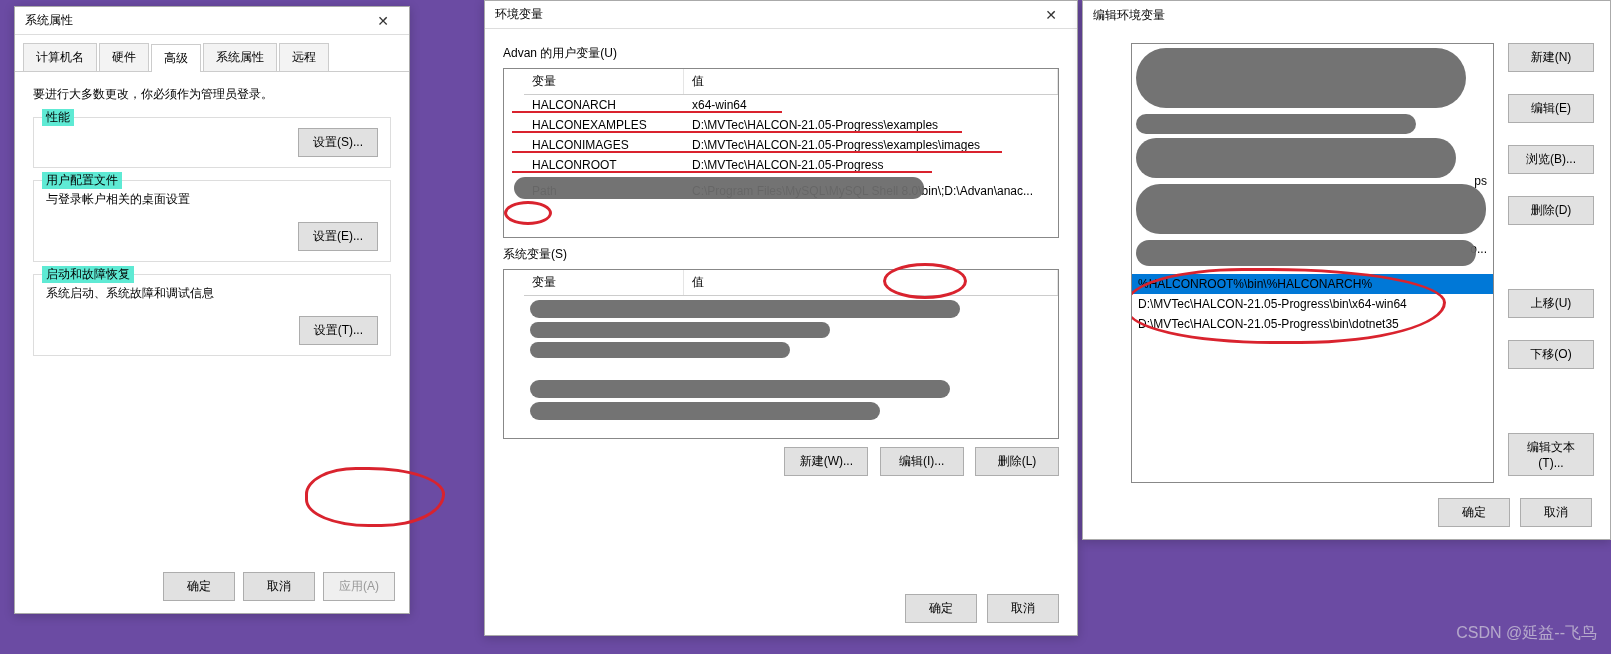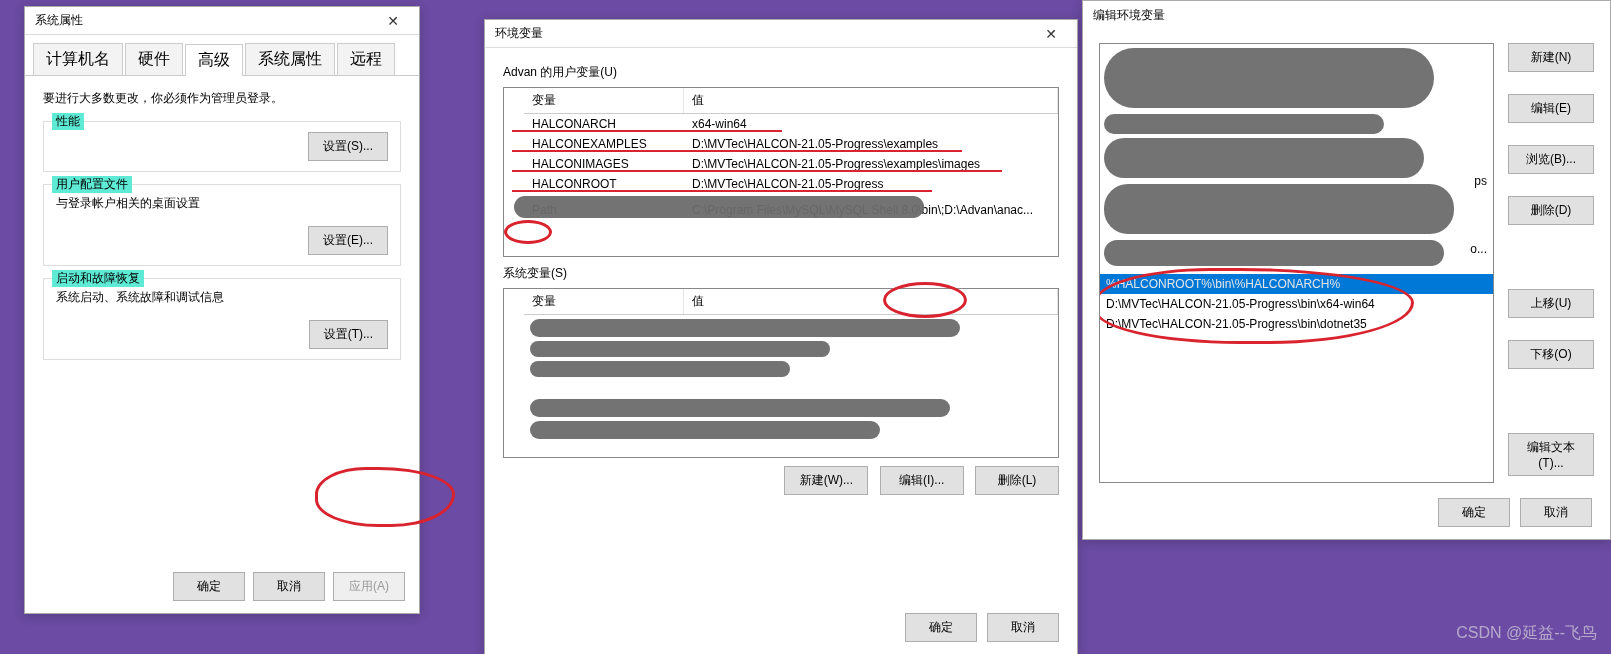--- a/index.html
+++ b/index.html
@@ -25,34 +25,34 @@
   padding: 0 6px 0 10px;
   border-bottom: 1px solid #ddd;
   background: #fff;
 }
 .titlebar .title { flex: 1; font-size: 12px; }
 .titlebar .close {
   width: 40px; height: 20px; text-align: center; cursor: pointer;
   color: #333; font-size: 14px; line-height: 20px;
 }
 
-.d1 { left: 24px; top: 6px; width: 396px; height: 608px; }
+.d1 { left: 14px; top: 6px; width: 396px; height: 608px; }
 .tabs {
   display: flex;
   border-bottom: 1px solid #ccc;
   padding: 8px 8px 0 8px;
   gap: 2px;
 }
 .tab {
   padding: 5px 12px;
   border: 1px solid #ccc;
   border-bottom: none;
   background: #f3f3f3;
   cursor: pointer;
-  font-size: 16px;
+  font-size: 12px;
 }
 .tab.active { background: #fff; position: relative; top: 1px; }
 .d1-body { padding: 14px 18px; }
 .d1-body .intro { margin-bottom: 14px; }
 .group {
   border: 1px solid #ddd;
   margin-bottom: 12px;
   padding: 10px 12px 10px 12px;
   position: relative;
 }
@@ -73,21 +73,21 @@
   text-align: center;
 }
 .d1-envrow { text-align: right; margin: 30px 8px 0 0; }
 .d1-footer {
   position: absolute; bottom: 12px; right: 14px;
   display: flex; gap: 8px;
 }
 .btn.disabled { color: #999; background: #efefef; cursor: default; }
 
 
-.d2 { left: 484px; top: 0; width: 594px; height: 636px; margin-top: 19px; }
+.d2 { left: 484px; top: 0; width: 594px; height: 636px; }
 .d2-body { padding: 16px 18px; }
 .sect-label { margin-bottom: 6px; }
 .var-table {
   border: 1px solid #888;
   height: 170px;
   overflow: hidden;
   position: relative;
   margin-bottom: 8px;
   padding-left: 20px;
 }
@@ -140,29 +140,30 @@
 
 .d3 { left: 1082px; top: 0; width: 529px; height: 540px; }
 .d3-body { padding: 14px 16px; display: flex; gap: 14px; }
 .path-list {
   flex: 1;
   border: 1px solid #888;
   height: 440px;
   position: relative;
   overflow: hidden;
   background: #fff;
+  margin-left: 32px;
 }
 .path-row {
   padding: 3px 6px;
   white-space: nowrap;
   overflow: hidden;
   text-overflow: ellipsis;
   cursor: pointer;
 }
-.path-row.sel { background: #0078d7; color: #e5e5e5; }
+.path-row.sel { background: #0078d7; color: #000000; }
 .d3-btns { display: flex; flex-direction: column; gap: 22px; width: 86px; }
 .d3-btns .btn { min-width: 86px; }
 .d3-btns .gap { height: 20px; }
 .d3-footer {
   position: absolute; bottom: 12px; right: 18px;
   display: flex; gap: 10px;
 }
 .redoval {
   position: absolute;
   border: 3px solid #d9232e;

